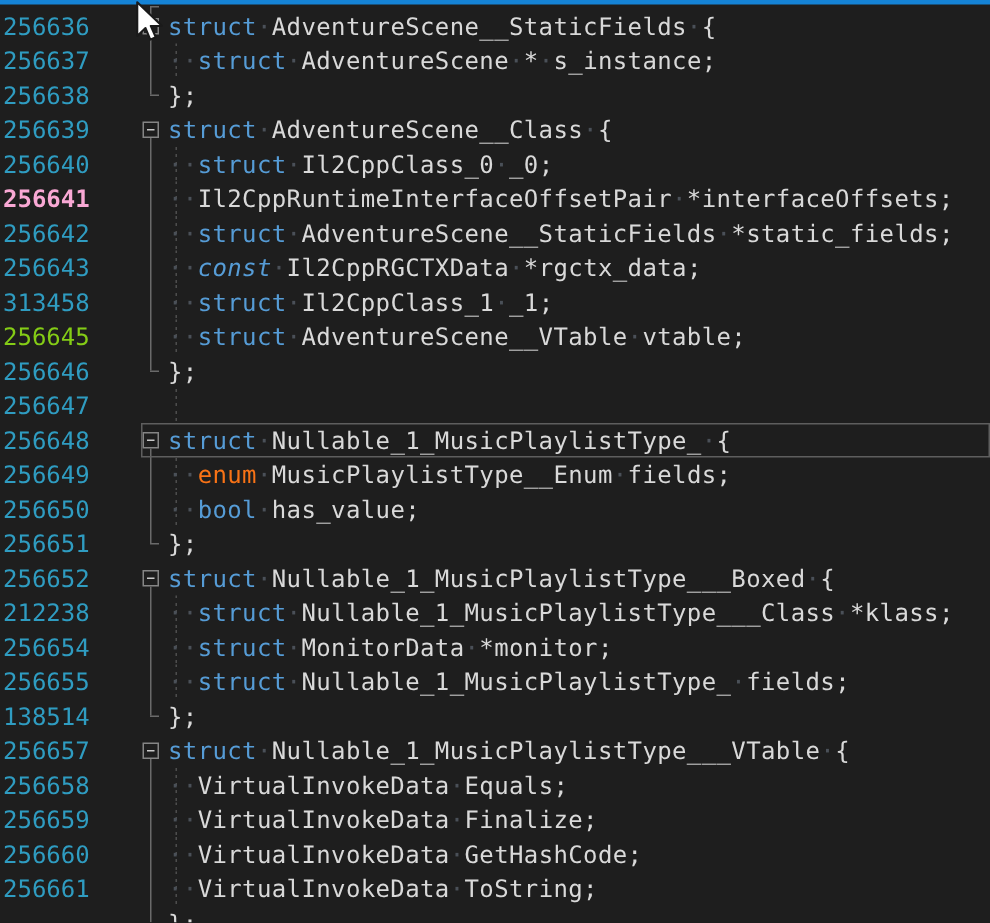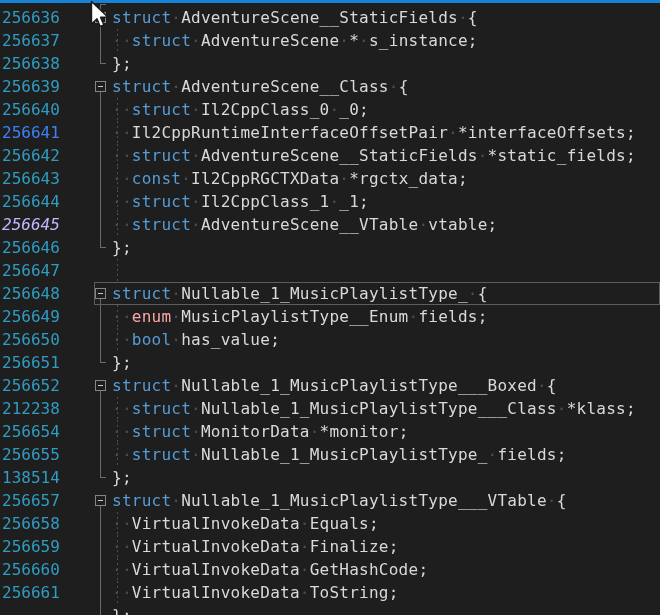--- a/index.html
+++ b/index.html
@@ -63,62 +63,62 @@
         <div class="gutter" style="color: rgb(47, 156, 193);">256639</div>
         <div class="fold-box"></div>
         <div class="code" style="color: rgb(217, 217, 217);"><span class="kw" style="color: rgb(86, 156, 214);">struct</span><span class="ws" style="color: rgb(74, 80, 88);">·</span><span>AdventureScene__Class</span><span class="ws" style="color: rgb(74, 80, 88);">·</span><span>{</span></div>
       </div>
       <div class="row" style="top: 98px;">
         <div class="gutter" style="color: rgb(47, 156, 193);">256640</div>
         <div class="code" style="color: rgb(217, 217, 217);"><span class="ws" style="color: rgb(74, 80, 88);">··</span><span class="kw" style="color: rgb(86, 156, 214);">struct</span><span class="ws" style="color: rgb(74, 80, 88);">·</span><span>Il2CppClass_0</span><span class="ws" style="color: rgb(74, 80, 88);">·</span><span>_0;</span></div>
         <div class="guide" style="top: 0px; height: 23px;"></div>
       </div>
       <div class="row" style="top: 121px;">
-        <div class="gutter" style="color: #3b82f6;">256641</div>
+        <div class="gutter" style="color: #f9a8d4; font-weight: bold;">256641</div>
         <div class="code" style="color: rgb(217, 217, 217);"><span class="ws" style="color: rgb(74, 80, 88);">··</span><span>Il2CppRuntimeInterfaceOffsetPair</span><span class="ws" style="color: rgb(74, 80, 88);">·</span><span>*interfaceOffsets;</span></div>
         <div class="guide" style="top: 0px; height: 23px;"></div>
       </div>
       <div class="row" style="top: 144px;">
         <div class="gutter" style="color: rgb(47, 156, 193);">256642</div>
         <div class="code" style="color: rgb(217, 217, 217);"><span class="ws" style="color: rgb(74, 80, 88);">··</span><span class="kw" style="color: rgb(86, 156, 214);">struct</span><span class="ws" style="color: rgb(74, 80, 88);">·</span><span>AdventureScene__StaticFields</span><span class="ws" style="color: rgb(74, 80, 88);">·</span><span>*static_fields;</span></div>
         <div class="guide" style="top: 0px; height: 23px;"></div>
       </div>
       <div class="row" style="top: 167px;">
         <div class="gutter" style="color: rgb(47, 156, 193);">256643</div>
-        <div class="code" style="color: rgb(217, 217, 217);"><span class="ws" style="color: rgb(74, 80, 88);">··</span><span class="kw" style="color: rgb(86, 156, 214);">const</span><span class="ws" style="color: rgb(74, 80, 88);">·</span><span>Il2CppRGCTXData</span><span class="ws" style="color: rgb(74, 80, 88);">·</span><span>*rgctx_data;</span></div>
+        <div class="code" style="color: rgb(217, 217, 217);"><span class="ws" style="color: rgb(74, 80, 88);">··</span><span class="kw" style="color: rgb(86, 156, 214); font-style: italic;">const</span><span class="ws" style="color: rgb(74, 80, 88);">·</span><span>Il2CppRGCTXData</span><span class="ws" style="color: rgb(74, 80, 88);">·</span><span>*rgctx_data;</span></div>
         <div class="guide" style="top: 0px; height: 23px;"></div>
       </div>
       <div class="row" style="top: 190px;">
-        <div class="gutter" style="color: rgb(47, 156, 193);">256644</div>
+        <div class="gutter" style="color: rgb(47, 156, 193);">313458</div>
         <div class="code" style="color: rgb(217, 217, 217);"><span class="ws" style="color: rgb(74, 80, 88);">··</span><span class="kw" style="color: rgb(86, 156, 214);">struct</span><span class="ws" style="color: rgb(74, 80, 88);">·</span><span>Il2CppClass_1</span><span class="ws" style="color: rgb(74, 80, 88);">·</span><span>_1;</span></div>
         <div class="guide" style="top: 0px; height: 23px;"></div>
       </div>
       <div class="row" style="top: 213px;">
-        <div class="gutter" style="color: #c4b5fd; font-style: italic;">256645</div>
+        <div class="gutter" style="color: #84cc16;">256645</div>
         <div class="code" style="color: rgb(217, 217, 217);"><span class="ws" style="color: rgb(74, 80, 88);">··</span><span class="kw" style="color: rgb(86, 156, 214);">struct</span><span class="ws" style="color: rgb(74, 80, 88);">·</span><span>AdventureScene__VTable</span><span class="ws" style="color: rgb(74, 80, 88);">·</span><span>vtable;</span></div>
         <div class="guide" style="top: 0px; height: 23px;"></div>
       </div>
       <div class="row" style="top: 236px; padding-left: 28px;">
         <div class="gutter" style="color: rgb(47, 156, 193);">256646</div>
         <div class="code" style="color: rgb(217, 217, 217);"><span>};</span></div>
       </div>
       <div class="row" style="top: 259px;">
         <div class="gutter" style="color: rgb(47, 156, 193);">256647</div>
         <div class="code" style="color: rgb(217, 217, 217);"></div>
         <div class="guide" style="top: 0px; height: 23px;"></div>
       </div>
       <div class="row" style="top: 282px;">
         <div class="cur-border" style="border-color: rgb(94, 94, 94);"></div>
         <div class="gutter" style="color: rgb(47, 156, 193);">256648</div>
         <div class="fold-box"></div>
         <div class="code" style="color: rgb(217, 217, 217);"><span class="kw" style="color: rgb(86, 156, 214);">struct</span><span class="ws" style="color: rgb(74, 80, 88);">·</span><span>Nullable_1_MusicPlaylistType_</span><span class="ws" style="color: rgb(74, 80, 88);">·</span><span>{</span></div>
       </div>
       <div class="row" style="top: 305px;">
         <div class="gutter" style="color: rgb(47, 156, 193);">256649</div>
-        <div class="code" style="color: rgb(217, 217, 217);"><span class="ws" style="color: rgb(74, 80, 88);">··</span><span class="kw" style="color: #fca5a5;">enum</span><span class="ws" style="color: rgb(74, 80, 88);">·</span><span>MusicPlaylistType__Enum</span><span class="ws" style="color: rgb(74, 80, 88);">·</span><span>fields;</span></div>
+        <div class="code" style="color: rgb(217, 217, 217);"><span class="ws" style="color: rgb(74, 80, 88);">··</span><span class="kw" style="color: #f97316;">enum</span><span class="ws" style="color: rgb(74, 80, 88);">·</span><span>MusicPlaylistType__Enum</span><span class="ws" style="color: rgb(74, 80, 88);">·</span><span>fields;</span></div>
         <div class="guide" style="top: 0px; height: 23px;"></div>
       </div>
       <div class="row" style="top: 328px;">
         <div class="gutter" style="color: rgb(47, 156, 193);">256650</div>
         <div class="code" style="color: rgb(217, 217, 217);"><span class="ws" style="color: rgb(74, 80, 88);">··</span><span class="kw" style="color: rgb(86, 156, 214);">bool</span><span class="ws" style="color: rgb(74, 80, 88);">·</span><span>has_value;</span></div>
         <div class="guide" style="top: 0px; height: 23px;"></div>
       </div>
       <div class="row" style="top: 351px;">
         <div class="gutter" style="color: rgb(47, 156, 193);">256651</div>
         <div class="code" style="color: rgb(217, 217, 217);"><span>};</span></div>

